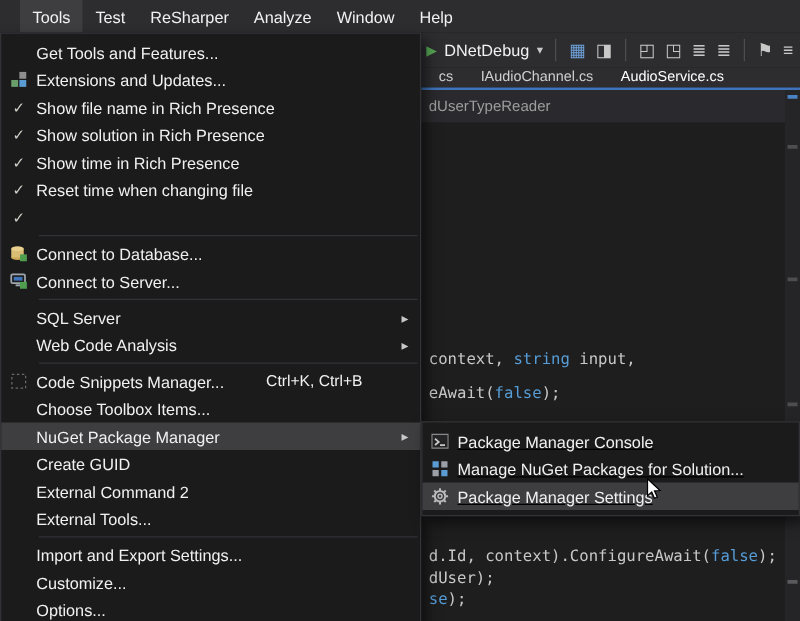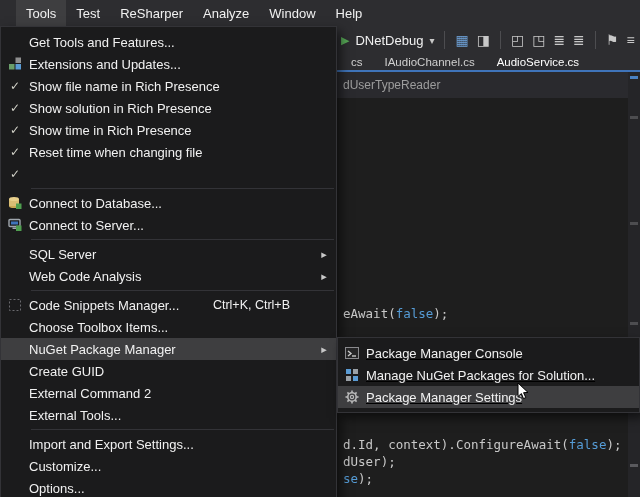--- a/index.html
+++ b/index.html
@@ -94,20 +94,21 @@
     <div class="tab">IAudioChannel.cs</div>
     <div class="tab active">AudioService.cs</div>
   </div>
   <div id="blueline"></div>
 
   <div id="navbar">
     <span>dUserTypeReader</span>
   </div>
 
   <div id="editor">
+    <div class="code-line" style="top:181px"><span>context, </span><span class="kw">string</span><span> input,</span></div>
     <div class="code-line" style="top:208px"><span>eAwait(</span><span class="kw">false</span><span>);</span></div>
     <div class="code-line" style="top:339px"><span>d.Id, context).ConfigureAwait(</span><span class="kw">false</span><span>);</span></div>
     <div class="code-line" style="top:356px"><span>dUser);</span><span class="kw"></span><span></span></div>
     <div class="code-line" style="top:373px"><span></span><span class="kw">se</span><span>);</span></div>
   </div>
 
   <div id="scrollbar">
     <div class="sb-mark" style="top:4px;background:#4a82c4"></div>
     <div class="sb-mark" style="top:44px;background:#4d4d50"></div>
     <div class="sb-mark" style="top:150px;background:#4d4d50"></div>

